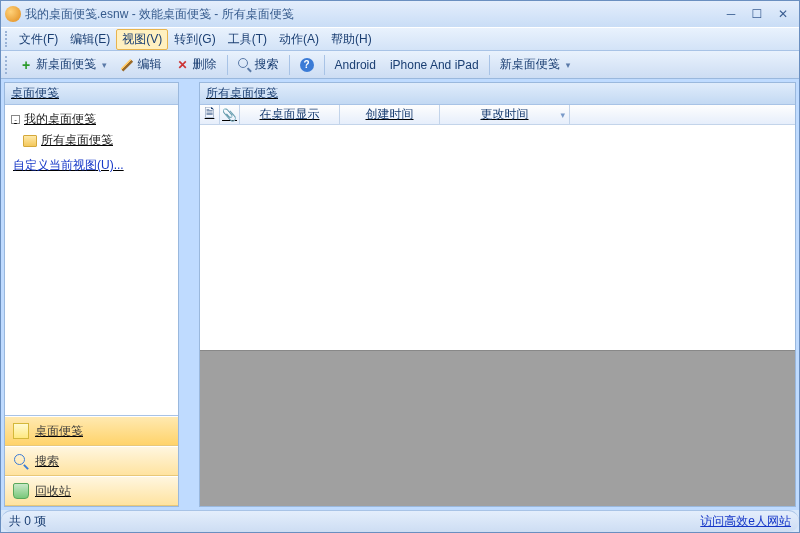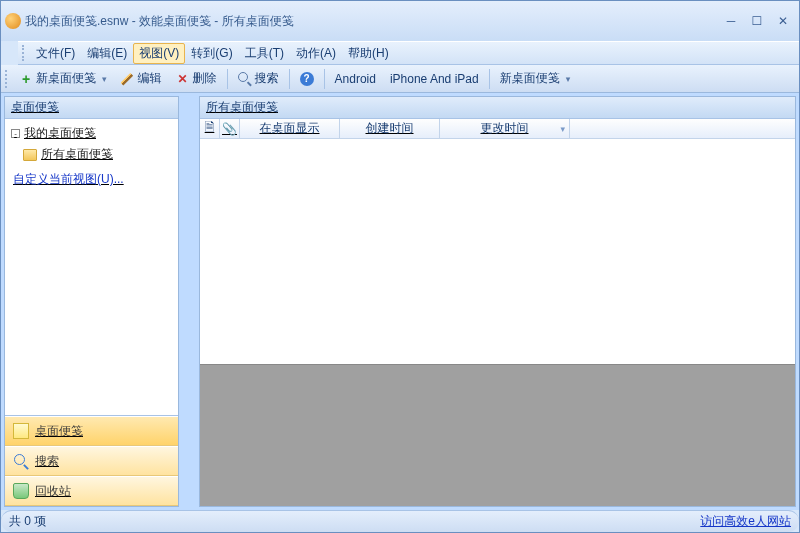--- a/index.html
+++ b/index.html
@@ -1,23 +1,23 @@
 <!DOCTYPE html>
 <html><head>
 <meta charset="utf-8">
 <style>
 * { box-sizing: border-box; margin: 0; padding: 0; }
 body { font-family: "Microsoft YaHei", Tahoma, Arial, sans-serif; font-size: 12px; overflow: hidden; background: #bfdbff; }
 .window { width: 800px; height: 533px; display: flex; flex-direction: column; border: 1px solid #6a8fc0; background: #d7e7fa; }
-.titlebar { height: 40px; background: linear-gradient(#e4eefc, #c9ddf6); display: flex; align-items: center; padding: 8px 4px; color: #355a8c; }
+.titlebar { height: 26px; background: linear-gradient(#e4eefc, #c9ddf6); display: flex; align-items: center; padding: 8px 4px; color: #355a8c; }
 .titlebar .icon { width: 16px; height: 16px; background: radial-gradient(circle at 35% 35%, #ffd27a, #e08a1b); border-radius: 50%; margin-right: 4px; }
 .titlebar .title { flex: 1; font-size: 12px; }
 .titlebar .ctrls { display: flex; gap: 2px; }
 .titlebar .ctrls div { width: 24px; height: 16px; display: flex; align-items: center; justify-content: center; color: #3a5e92; cursor: pointer; font-family: Arial; }
-.menubar { height: 24px; background: linear-gradient(#e9f2fd, #d3e3f7); border-top: 1px solid #fff; border-bottom: 1px solid #a8c3e6; display: flex; align-items: center; padding: 0 4px; margin-left: 17px; }
+.menubar { height: 24px; background: linear-gradient(#e9f2fd, #d3e3f7); border-top: 1px solid #fff; border-bottom: 1px solid #a8c3e6; display: flex; align-items: center; padding: 0 4px; }
 .menubar .grip { width: 6px; height: 16px; border-left: 2px dotted #9ab3d6; margin-right: 2px; }
 .menubar .mi { padding: 2px 6px; color: #1a3e72; cursor: pointer; }
 .menubar .mi.active { background: #fff0c0; border: 1px solid #e8b44e; border-radius: 2px; padding: 1px 5px; }
 .toolbar { height: 28px; background: linear-gradient(#e9f2fd, #cdddf3); border-bottom: 1px solid #9ab8dd; display: flex; align-items: center; padding: 0 4px; gap: 2px; }
 .toolbar .grip { width: 6px; height: 18px; border-left: 2px dotted #9ab3d6; }
 .toolbar .sep { width: 1px; height: 20px; background: #a8c3e6; margin: 0 2px; }
 .tb { display: flex; align-items: center; padding: 2px 6px; color: #1a3e72; cursor: pointer; border-radius: 2px; gap: 3px; }
 .tb.arrow::after { content: "▾"; font-size: 9px; margin-left: 3px; color: #5a7aa8; }
 .ico { width: 14px; height: 14px; display: inline-flex; align-items: center; justify-content: center; }
 .ico.plus { color: #2a9a2a; font-weight: bold; font-size: 14px; }

